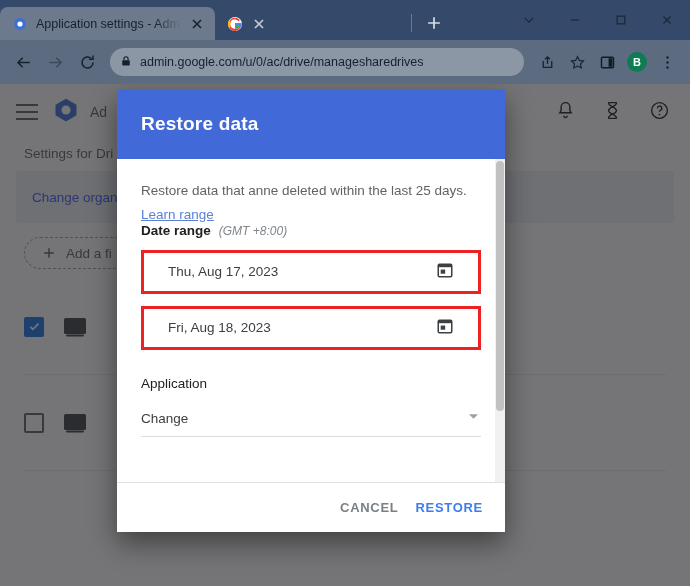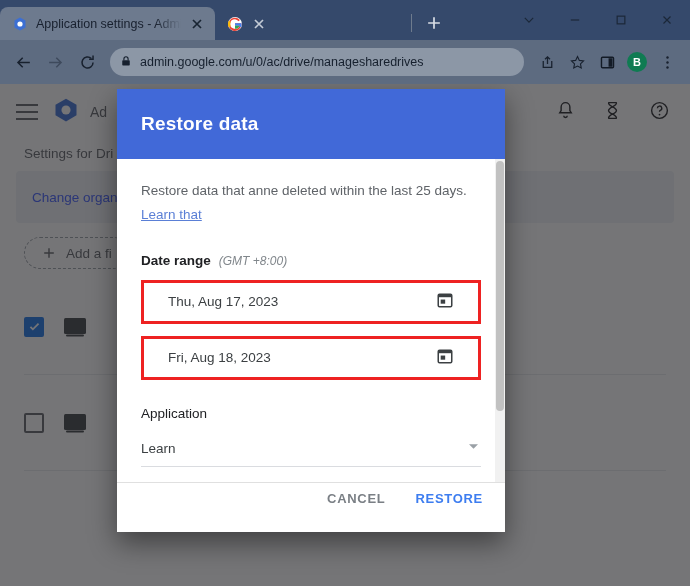--- a/index.html
+++ b/index.html
@@ -115,42 +115,42 @@
   }
   .dlg-header {
     height: 70px; background: #4169d8; display: flex; align-items: center;
     padding: 0 24px;
   }
   .dlg-title { color: #fff; font-size: 19px; font-weight: bold; letter-spacing: .2px; }
   .dlg-body { flex: 1; padding: 22px 24px 0; overflow-y: auto; position: relative; }
   .dlg-desc { font-size: 13.5px; color: #5f6368; line-height: 1.45; }
   .dlg-link { display: inline-block; margin-top: 6px; font-size: 13.5px; color: #5a7fd6; }
 
-  .section-label { margin-top: 30px; display: flex; align-items: baseline; gap: 8px; }
+  .section-label { display: flex; align-items: baseline; gap: 8px; }
   .section-label b { font-size: 13.5px; color: #202124; }
   .section-label em { font-size: 12px; color: #80868b; font-style: italic; }
 
   .date-field {
     margin-top: 12px; border: 3px solid #ee2222;
     height: 44px; display: flex; align-items: center;
     padding: 0 24px; background: #fff;
   }
   .date-field .val { flex: 1; font-size: 13.5px; color: #3c4043; }
 
   .app-label { margin-top: 26px; font-size: 13.5px; color: #202124; }
   .app-select {
     margin-top: 10px; height: 36px; display: flex; align-items: center;
     border-bottom: 1px solid #dadce0;
   }
   .app-select .val { flex: 1; font-size: 13.5px; color: #3c4043; }
 
   .dlg-footer {
     height: 50px; border-top: 1px solid #e0e0e0;
-    display: flex; justify-content: flex-end;
-    gap: 30px; padding: 8px 22px; background: #fff;
+    display: flex; align-items: center; justify-content: flex-end;
+    gap: 17px; padding: 2px 22px; background: #fff;
   }
   .btn-text { font-size: 13px; letter-spacing: .7px; font-weight: bold; }
   .btn-cancel { color: #7a7f85; }
   .btn-restore { color: #3d7df0; }
 
   
   .dlg-scroll {
     position: absolute; right: 0; top: 70px; bottom: 50px; width: 10px;
     background: #f1f1f1;
   }
@@ -370,21 +370,21 @@
 
     <div class="scrim"></div>
 
     <div class="dialog">
       <div class="dlg-header">
         <span class="dlg-title">Restore data</span>
       </div>
 
       <div class="dlg-body">
         <div class="dlg-desc">Restore data that anne deleted within the last 25 days.</div>
-        <a class="dlg-link" href="#">Learn that</a>
+        <a class="dlg-link" href="#">Learn range</a>
 
         <div class="section-label">
           <b>Date range</b>
           <em>(GMT +8:00)</em>
         </div>
 
         <div class="date-field">
           <span class="val">Thu, Aug 17, 2023</span>
           <span>
             <svg viewBox="0 0 20 20" width="18" height="18">
@@ -401,21 +401,21 @@
             <svg viewBox="0 0 20 20" width="18" height="18">
                 <rect x="2.5" y="3.5" width="15" height="14" rx="1.4" stroke="#3c4043" stroke-width="1.7" fill="none"></rect>
                 <rect x="2.5" y="3.5" width="15" height="3.4" fill="#3c4043"></rect>
                 <rect x="5.2" y="9.5" width="5" height="4.6" fill="#3c4043"></rect>
               </svg>
           </span>
         </div>
 
         <div class="app-label">Application</div>
         <div class="app-select">
-          <span class="val">Learn</span>
+          <span class="val">Change</span>
           <span>
             <svg viewBox="0 0 20 20" width="15" height="15">
                 <path d="M4 7l6 6 6-6" fill="#9aa0a6"></path>
               </svg>
           </span>
         </div>
         <div style="height:26px;"></div>
       </div>
 
       <div class="dlg-scroll">

